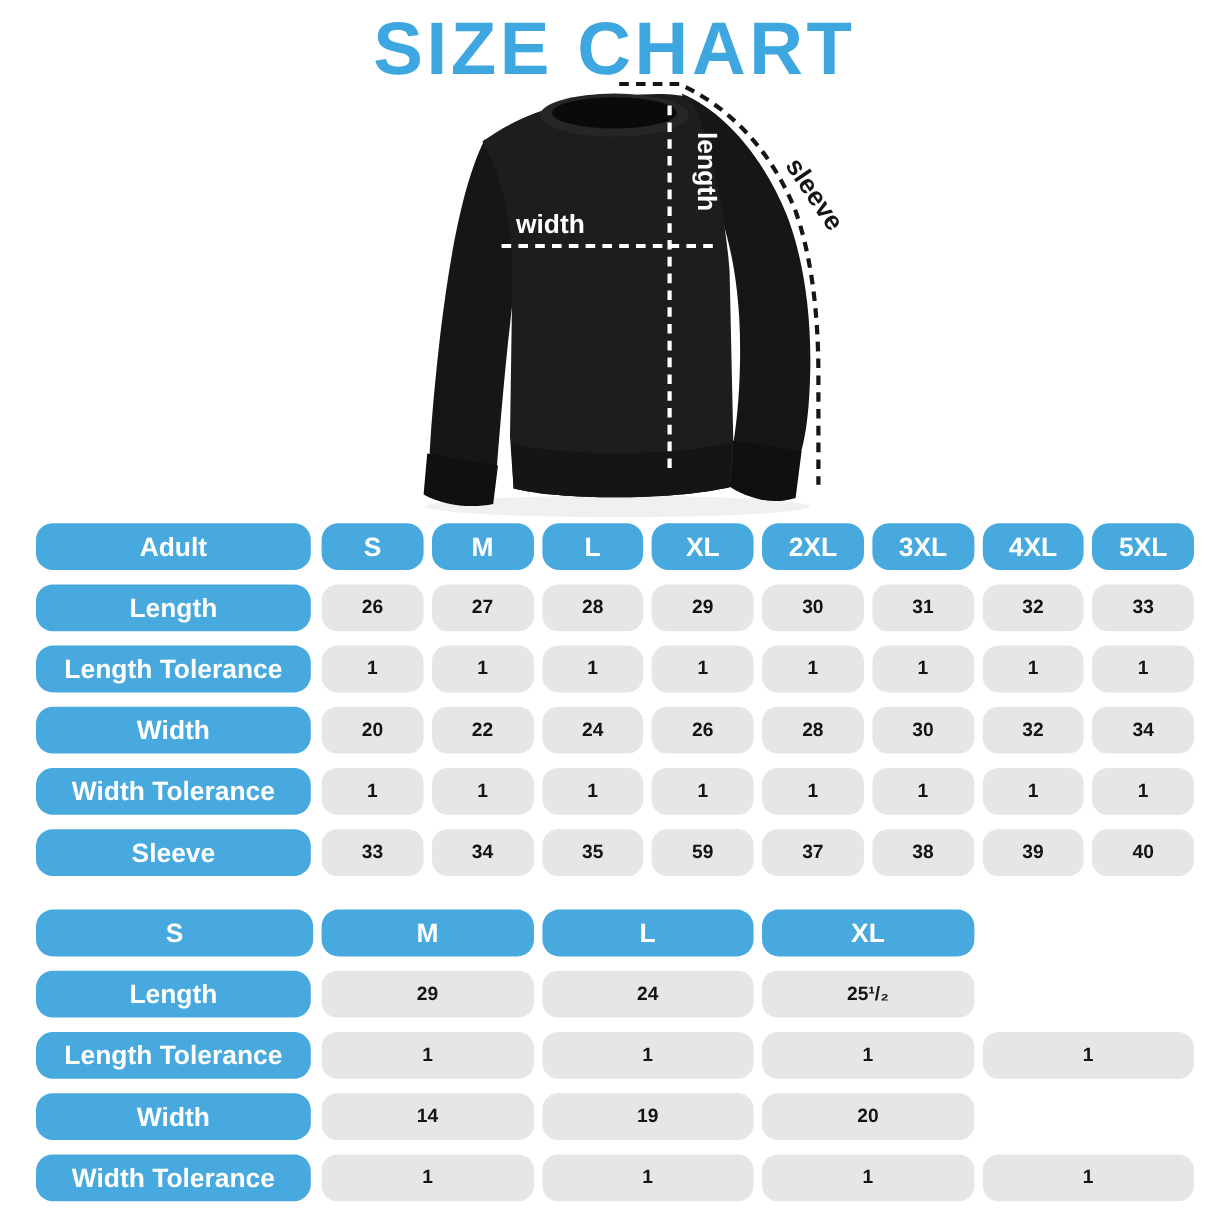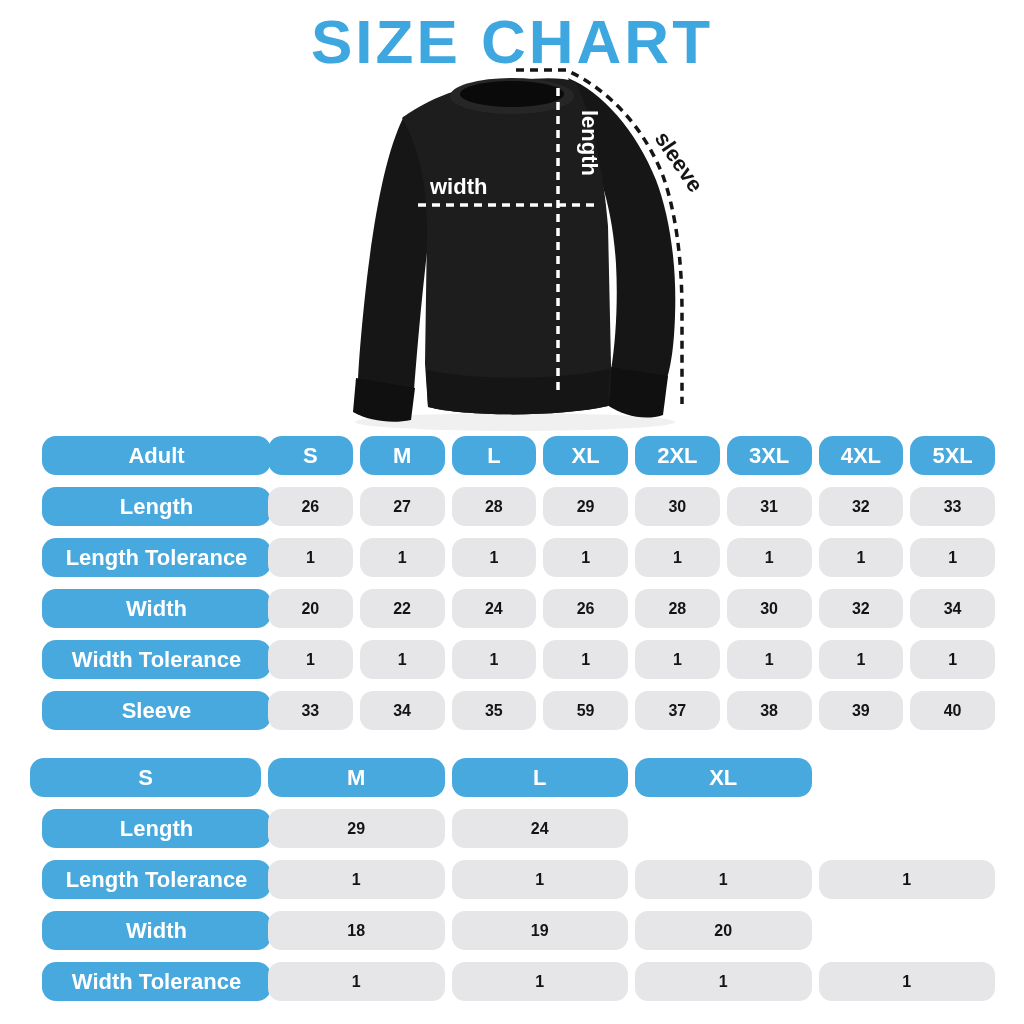--- a/index.html
+++ b/index.html
@@ -26,21 +26,21 @@
     column-gap:7px;
     height:39px;
     margin-bottom:12px;
   }
   .pill{
     display:flex;align-items:center;justify-content:center;
     border-radius:14px;font-weight:700;font-size:22px;line-height:1;
   }
   .pill.blue{background:var(--accent);color:#ffffff;}
   .pill.gray{background:var(--cellbg);color:#141414;font-size:16px;border-radius:13px;}
-  .pill.label{width:229px;justify-self:start;margin-left:12px;}
+  .pill.label{width:229px;justify-self:start;}
   svg text{font-family:"Liberation Sans",sans-serif;}
 </style>
 </head>
 <body>
 
 <div class="title">SIZE CHART</div>
 
 <div class="shirt-wrap">
   <svg viewBox="0 0 380 372" width="380" height="372">
 
@@ -146,31 +146,32 @@
       <div class="trow">
         <div class="pill blue">S</div>
         <div class="pill blue">M</div>
         <div class="pill blue">L</div>
         <div class="pill blue">XL</div>
       </div>
       <div class="trow">
         <div class="pill blue label">Length</div>
         <div class="pill gray">29</div>
         <div class="pill gray">24</div>
+        <div class="pill gray">25¹/₂</div>
       </div>
       <div class="trow">
         <div class="pill blue label">Length Tolerance</div>
         <div class="pill gray">1</div>
         <div class="pill gray">1</div>
         <div class="pill gray">1</div>
         <div class="pill gray">1</div>
       </div>
       <div class="trow">
         <div class="pill blue label">Width</div>
-        <div class="pill gray">18</div>
+        <div class="pill gray">14</div>
         <div class="pill gray">19</div>
         <div class="pill gray">20</div>
       </div>
       <div class="trow">
         <div class="pill blue label">Width Tolerance</div>
         <div class="pill gray">1</div>
         <div class="pill gray">1</div>
         <div class="pill gray">1</div>
         <div class="pill gray">1</div>
       </div>

